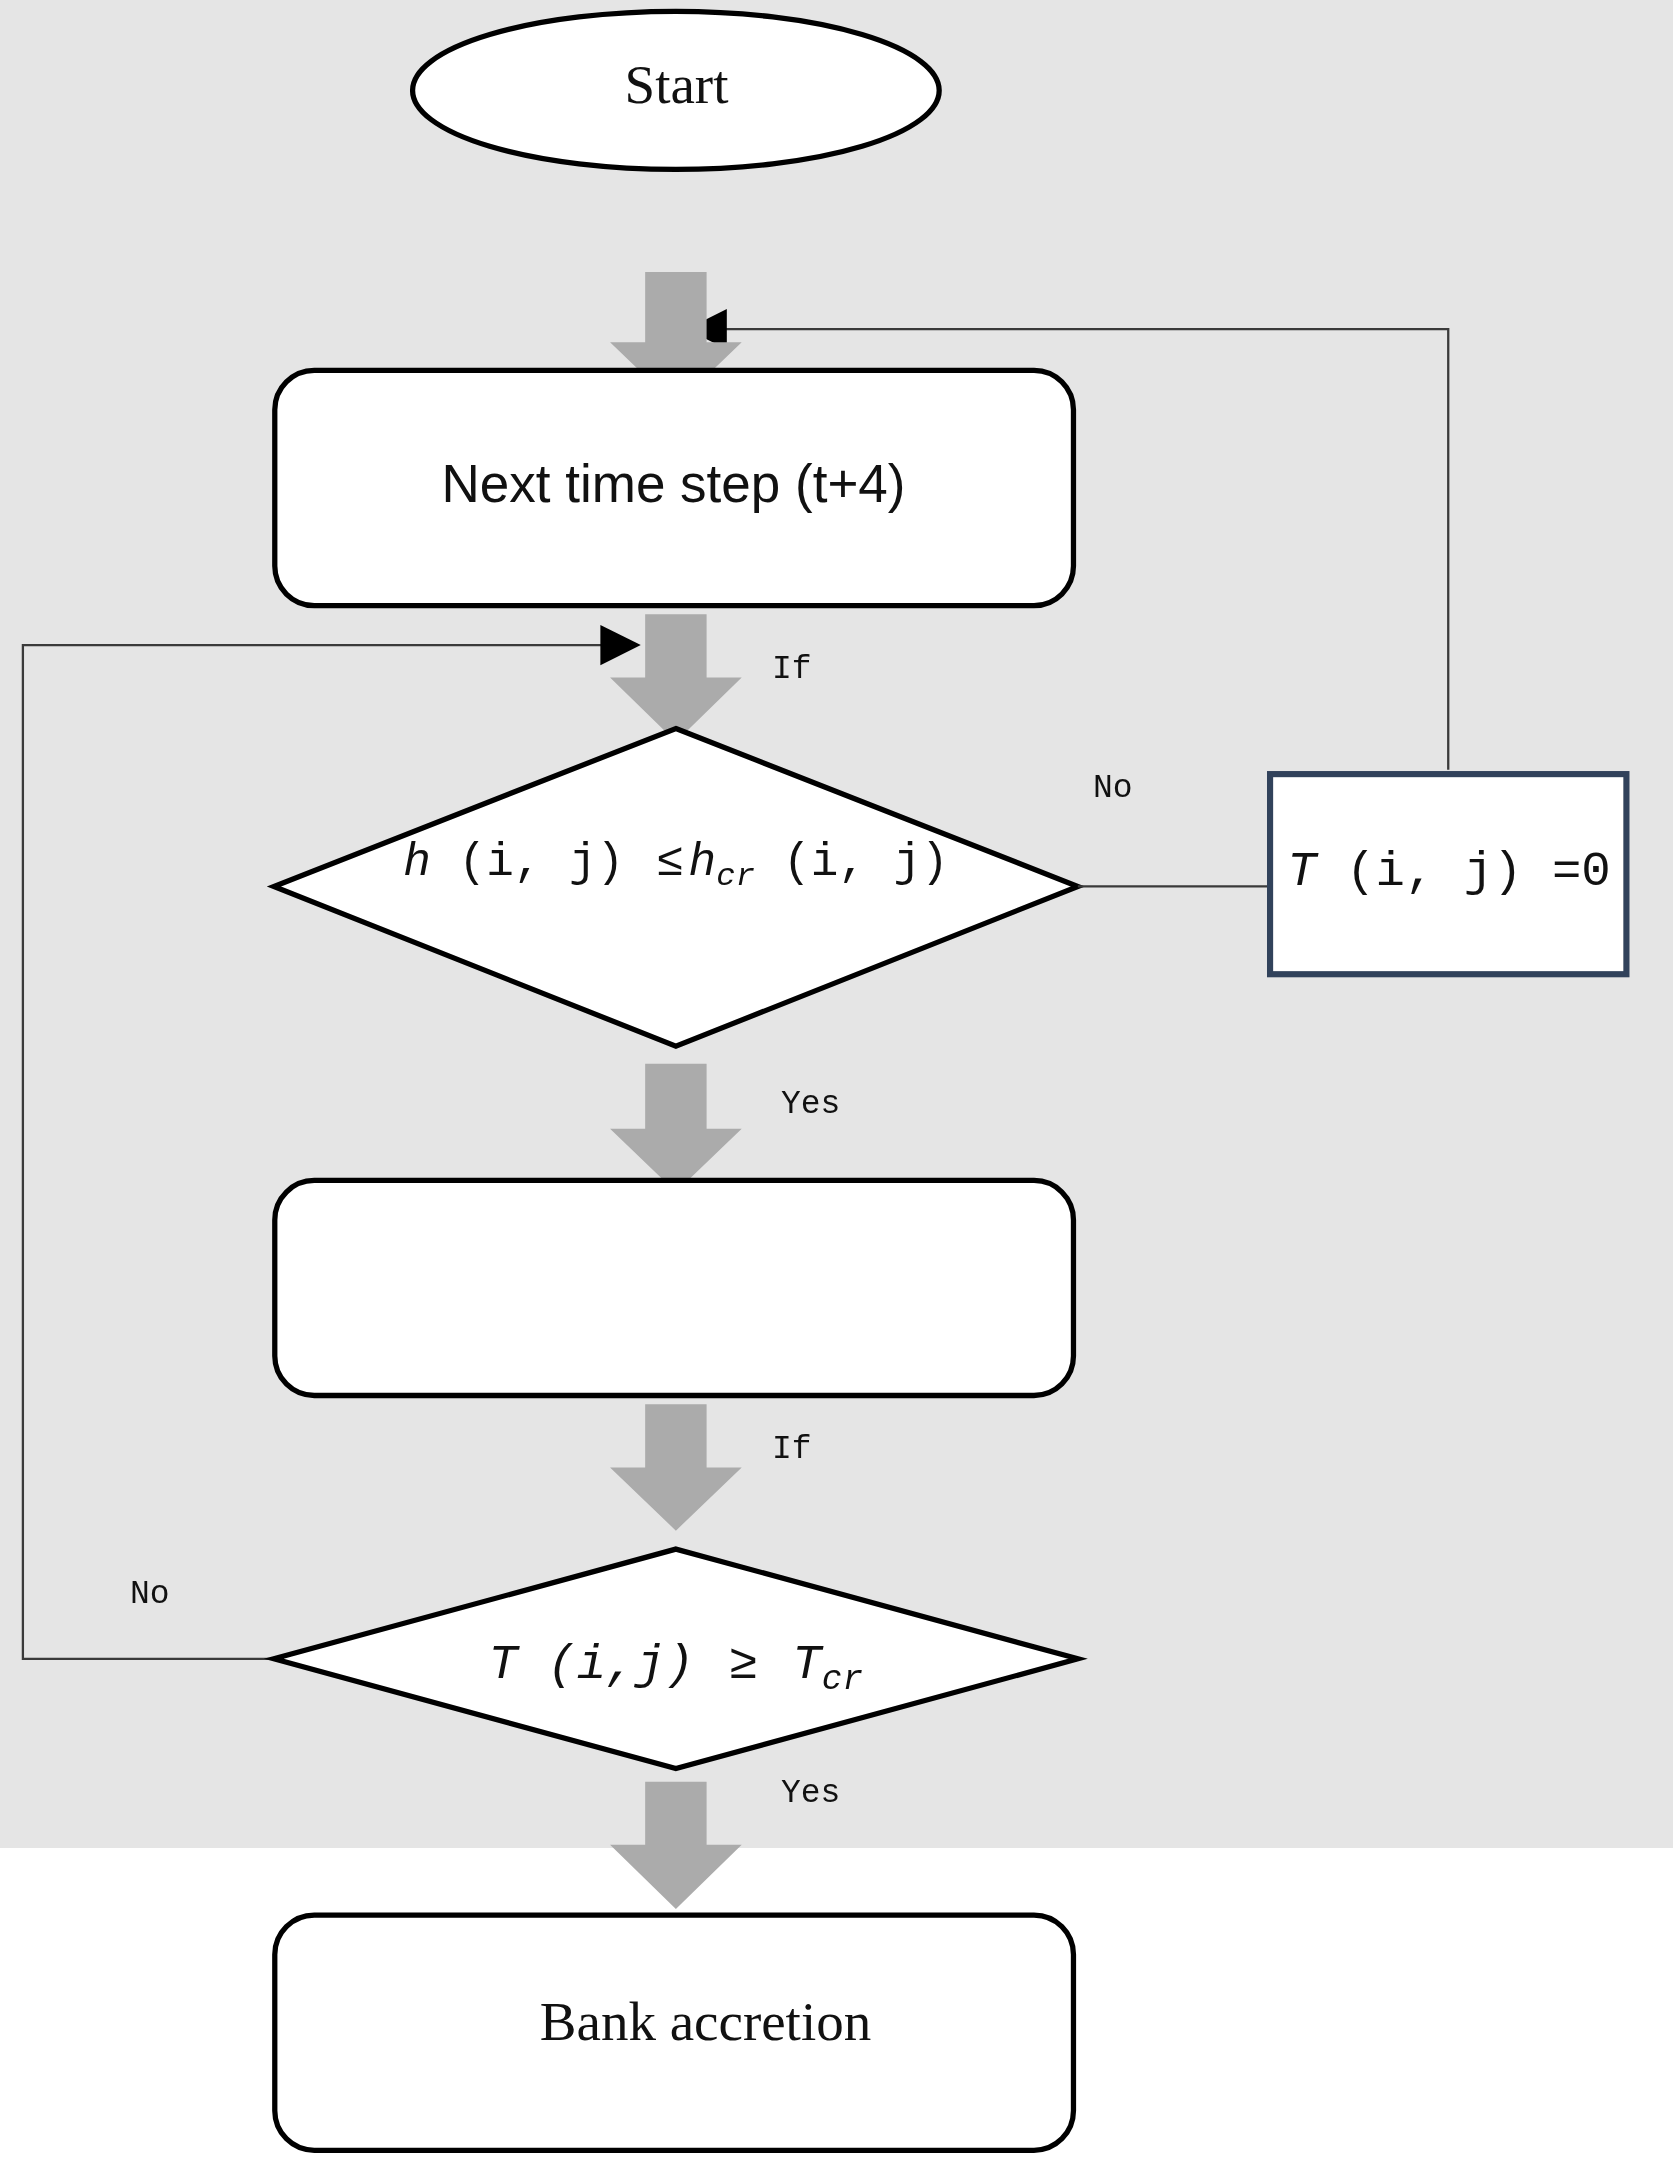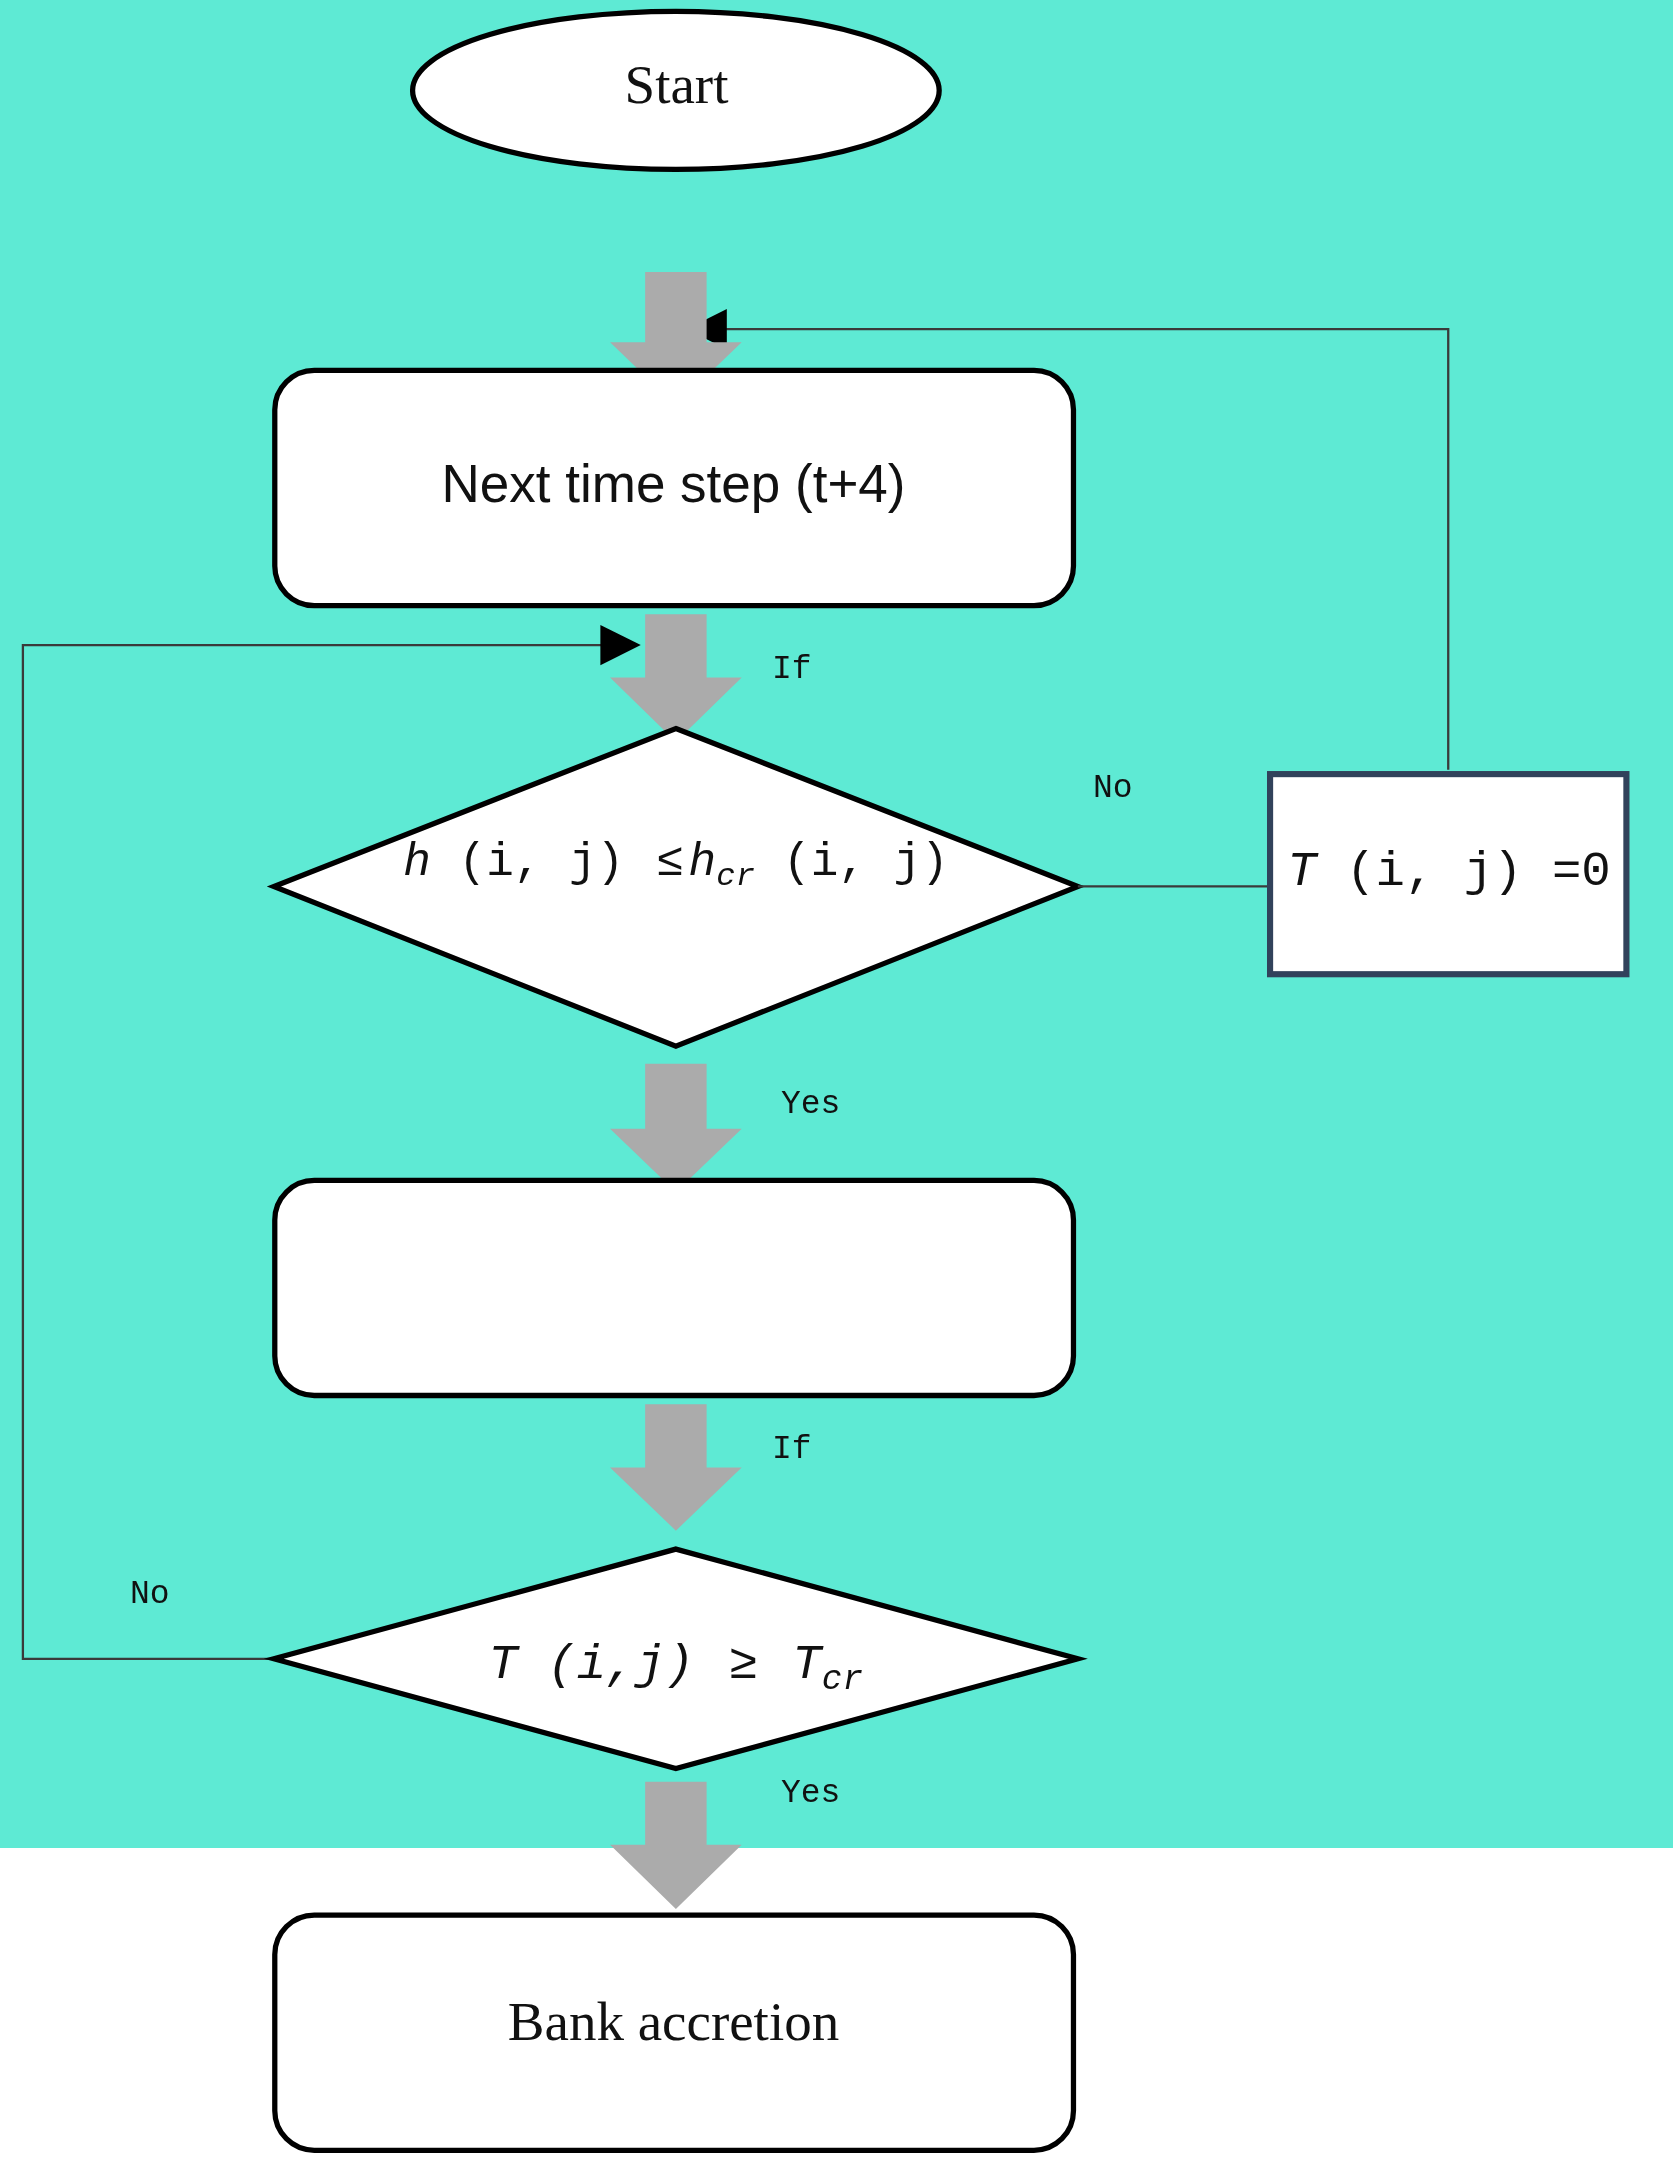--- a/index.html
+++ b/index.html
@@ -10,21 +10,21 @@
   body {
     width: 1673px;
     height: 2174px;
     font-family: "Liberation Serif", "DejaVu Serif", serif;
     overflow: hidden;
   }
   #flow-root {
     position: relative;
     width: 1673px;
     height: 1848px;
-    background: #5eead4;
+    background: #e5e5e5;
   }
   #flow-svg {
     position: absolute;
     left: 0;
     top: 0;
     width: 1673px;
     height: 2174px;
   }
   .node-shape {
     fill: #ffffff;
@@ -62,20 +62,21 @@
   }
   .title-next {
     left: 272px; top: 454px; width: 803px;
     font-family: "Liberation Sans", "DejaVu Sans", sans-serif;
     font-size: 53px;
   }
   .title-accretion {
     left: 272px; top: 1991px; width: 803px;
     font-family: "Liberation Serif", "DejaVu Serif", serif;
     font-size: 55px;
+    padding-left: 32px;
   }
   .formula {
     position: absolute;
     text-align: center;
     color: #111111;
     font-family: Liberation Mono, monospace;
     line-height: 1.18;
   }
   .formula i { font-style: italic; }
   .formula .sub {

